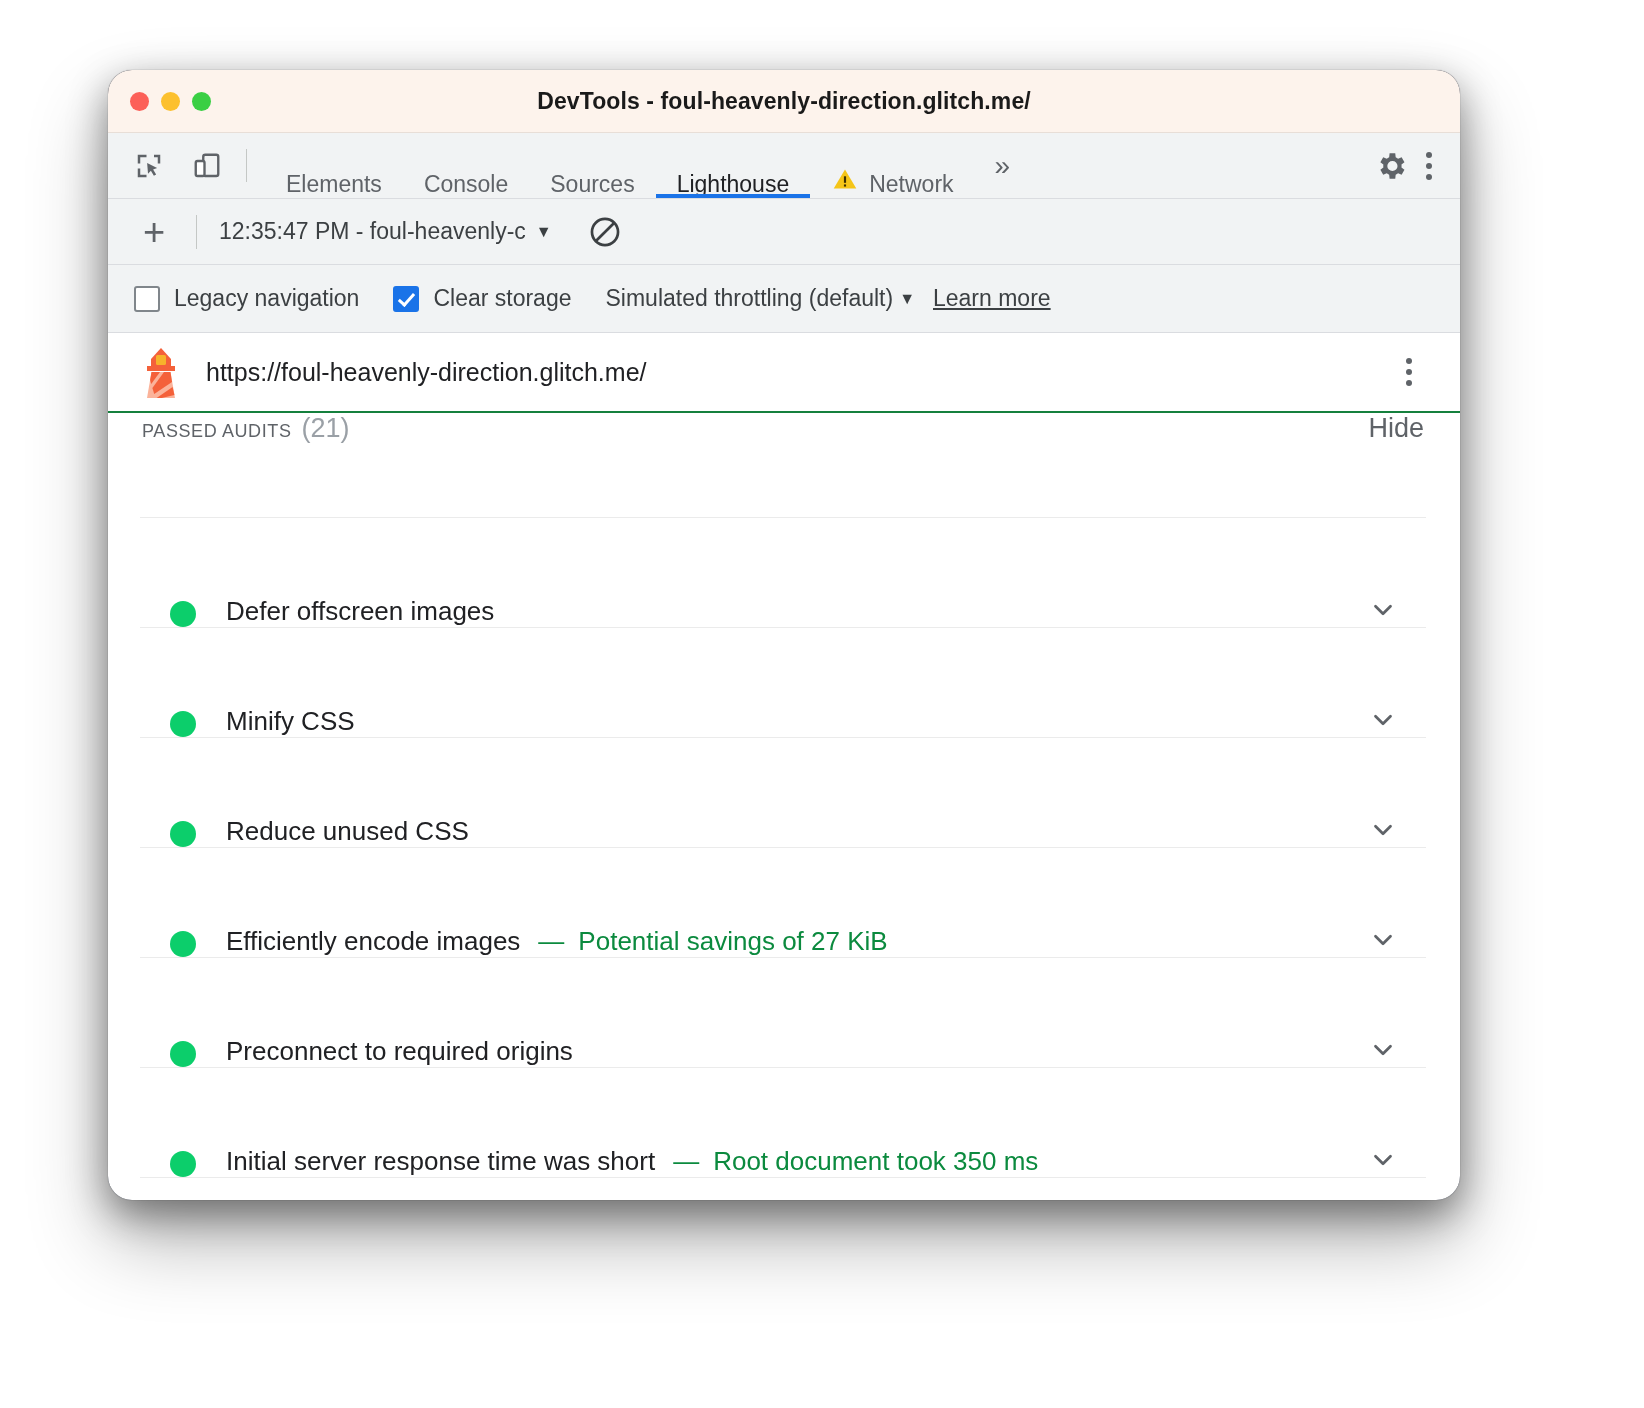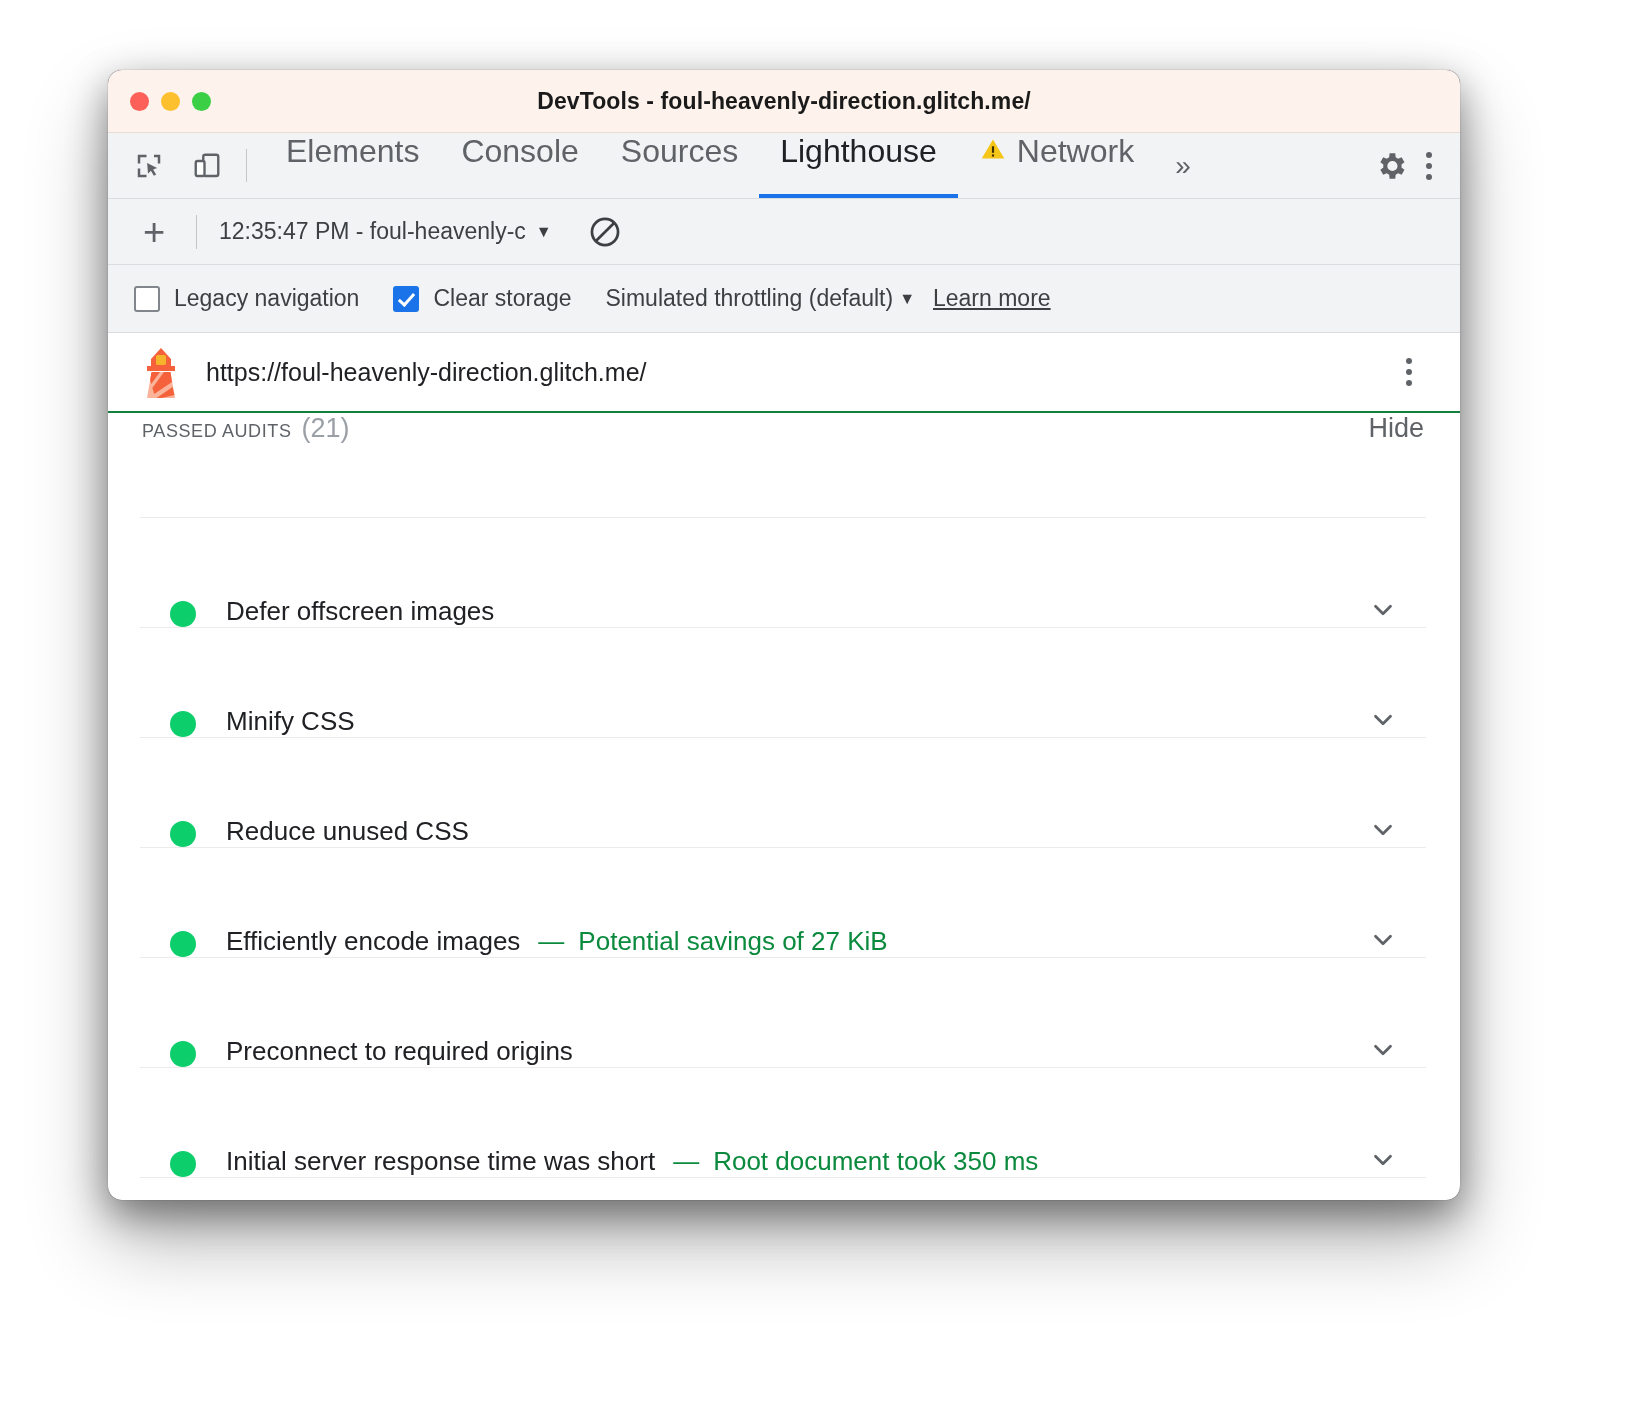--- a/index.html
+++ b/index.html
@@ -20,21 +20,21 @@
   }
 
   
   .window {
     position: absolute;
     left: 108px;
     top: 70px;
     width: 1352px;
     height: 1130px;
     background: #0f172a;
-    border-radius: 14px;
+    border-radius: 24px;
     box-shadow:
       0 0 0 1px rgba(0,0,0,0.06),
       0 14px 38px rgba(0,0,0,0.42),
       0 40px 80px rgba(0,0,0,0.30);
     overflow: hidden;
     display: flex;
     flex-direction: column;
   }
 
   
@@ -96,24 +96,24 @@
     flex: 0 0 1px;
   }
   .tabs {
     display: flex;
     align-items: stretch;
     gap: 0;
   }
   .tab {
     position: relative;
     display: flex;
-    align-items: flex-start;
+    align-items: flex-end;
     gap: 10px;
     padding: 0 21px;
-    font-size: 32px;
+    font-size: 23px;
     color: #5f6368;
     white-space: nowrap;
   }
   .tab.active { color: #202124; }
   .tab.active::after {
     content: "";
     position: absolute;
     left: 0; right: 0; bottom: 0;
     height: 4px;
     background: #1a73e8;

